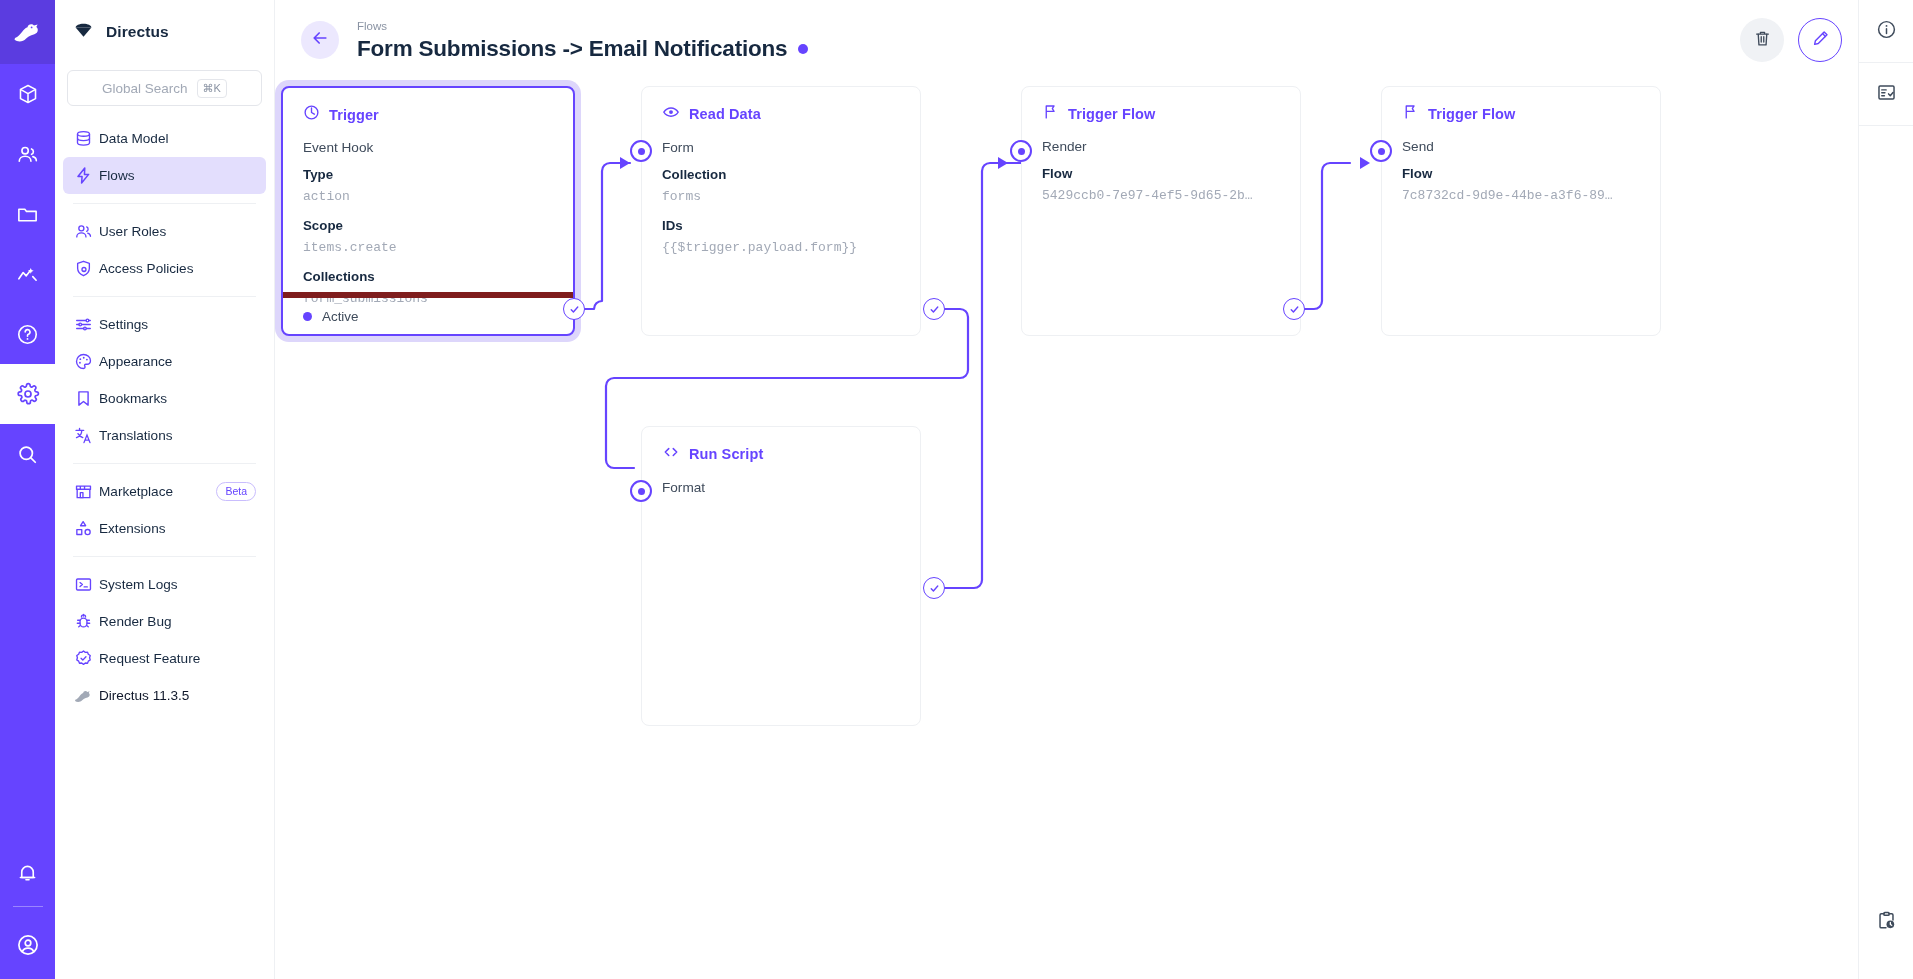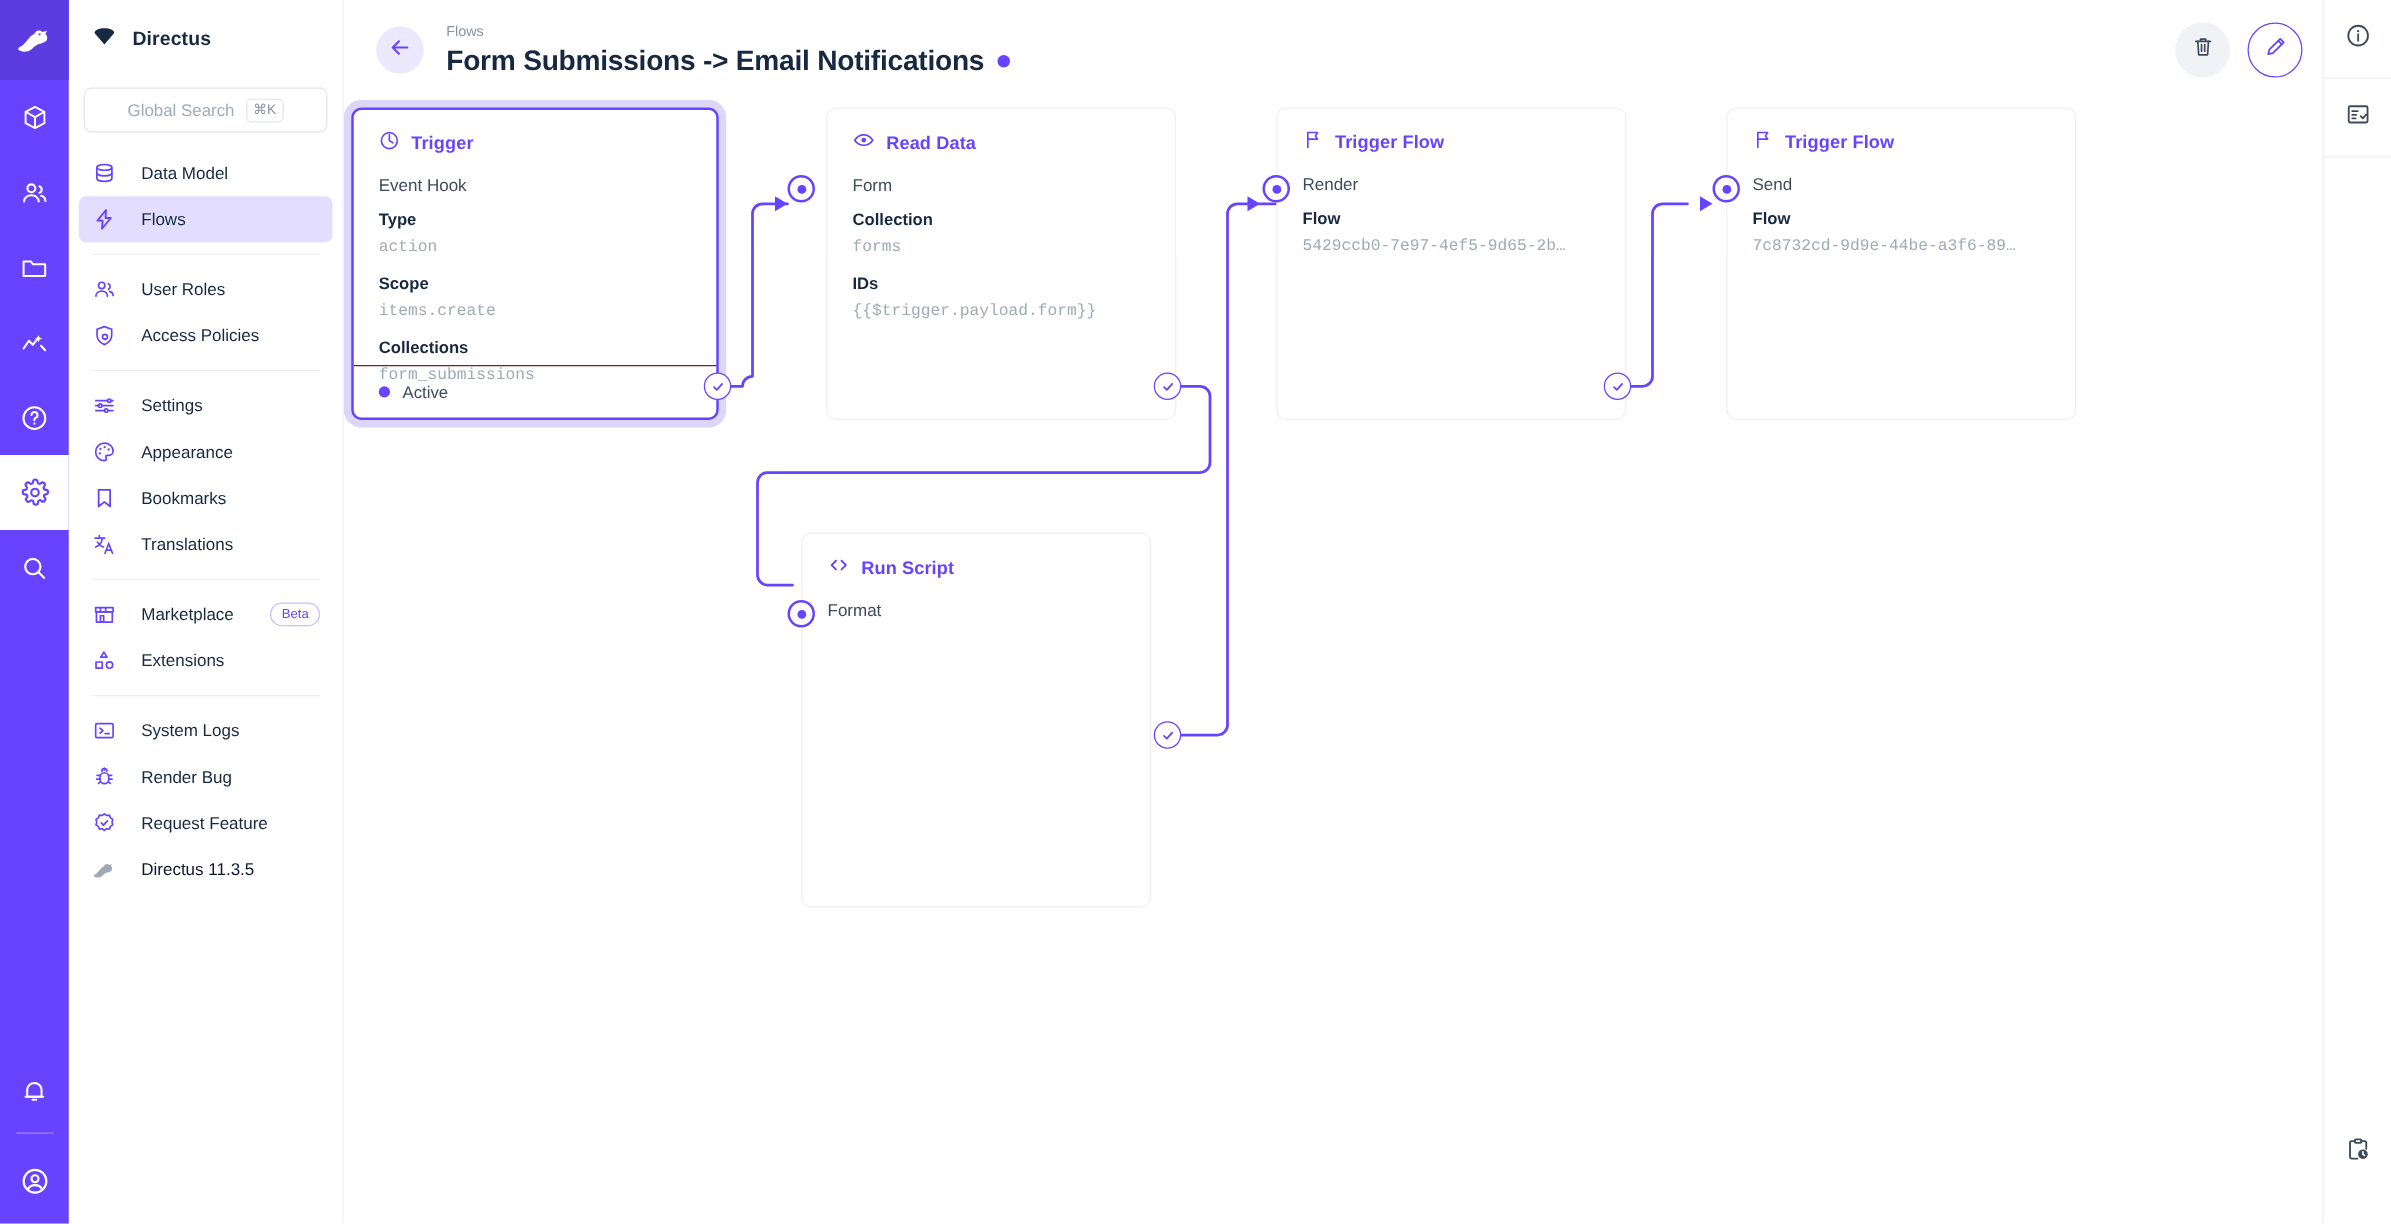--- a/index.html
+++ b/index.html
@@ -53,21 +53,21 @@
     display: flex; align-items: center; justify-content: center; gap: 9px;
     cursor: text;
   }
   .search-box .ph { font-size: 13.5px; color: #a2a9b6; }
   .search-box .kbd {
     font-size: 11px; color: #8a93a3; border: 1px solid #e4e6eb;
     border-radius: 4px; padding: 1px 5px; line-height: 15px;
   }
   .nav-list { padding: 0 8px; }
   .nav-item {
-    height: 37px; display: flex; align-items: center; gap: 20px;
+    height: 37px; display: flex; align-items: center; gap: 6px;
     padding: 0 10px; border-radius: 6px; cursor: pointer;
   }
   .nav-item .lbl { font-size: 13.6px; color: #172940; white-space: nowrap; }
   .nav-item.active { background: #e3defd; }
   .nav-item.muted .lbl { color: #0f172a; }
   .nav-item .ico { width: 20px; height: 20px; display: flex; align-items: center; justify-content: center; flex: 0 0 20px; }
   .nav-sep { height: 1px; background: #eef0f3; margin: 9px 10px; }
   .badge-beta {
     margin-left: auto; font-size: 10.5px; color: #6644ff;
     border: 1px solid #c9bdfd; border-radius: 11px; padding: 1px 8px; line-height: 15px;
@@ -112,21 +112,21 @@
   .node-body { padding: 7px 20px 0 20px; }
   .kv-k { font-size: 13.3px; font-weight: 700; color: #172940; line-height: 22px; }
   .kv-v {
     font-family: "Liberation Mono", "DejaVu Sans Mono", monospace;
     font-size: 13px; color: #a2a9b6; line-height: 21px;
     white-space: nowrap; overflow: hidden; text-overflow: ellipsis;
   }
   .kv + .kv { margin-top: 8px; }
   .node-footer {
     position: absolute; left: 0; right: 0; bottom: 0; height: 42px;
-    border-top: 1px solid #7f1d1d; display: flex; align-items: center; gap: 10px; padding: 0 20px;
+    border-top: 6px solid #7f1d1d; display: flex; align-items: center; gap: 10px; padding: 0 20px;
   }
   .node-footer .fdot { width: 9px; height: 9px; border-radius: 50%; background: #6644ff; }
   .node-footer .flbl { font-size: 13.4px; color: #3f4b5b; }
 
   
   .port {
     position: absolute; width: 22px; height: 22px; border-radius: 50%;
     background: #ffffff; border: 2px solid #6644ff;
     display: flex; align-items: center; justify-content: center;
     cursor: pointer; z-index: 3;
@@ -489,21 +489,21 @@
           <span class="fdot"></span>
           <span class="flbl">Active</span>
         </div>
       </div>
       <div class="port res" style="left:288px; top:218px;">
         <svg width="13" height="13" viewBox="0 0 24 24" fill="none" stroke="#6644ff" stroke-width="2.6" stroke-linecap="round" stroke-linejoin="round">
             <path d="m6 12.5 4 4 8-9"></path>
           </svg>
       </div>
 
-      <div class="node" style="left:386px; top:6px; width:280px; height:250px;">
+      <div class="node" style="left:366px; top:6px; width:280px; height:250px;">
         <div class="node-title">
           <span>
             <svg width="18" height="18" viewBox="0 0 24 24" fill="none" stroke="#6644ff" stroke-width="1.8" stroke-linejoin="round">
                 <path d="M2.4 12.2S6 6.6 12 6.6s9.6 5.6 9.6 5.6-3.6 5.4-9.6 5.4-9.6-5.4-9.6-5.4z"></path>
                 <circle cx="12" cy="12.1" r="2.6" fill="#6644ff" stroke="none"></circle>
               </svg>
           </span>
           <span class="tname">Read Data</span>
         </div>
         <div class="node-sub">Form</div>

